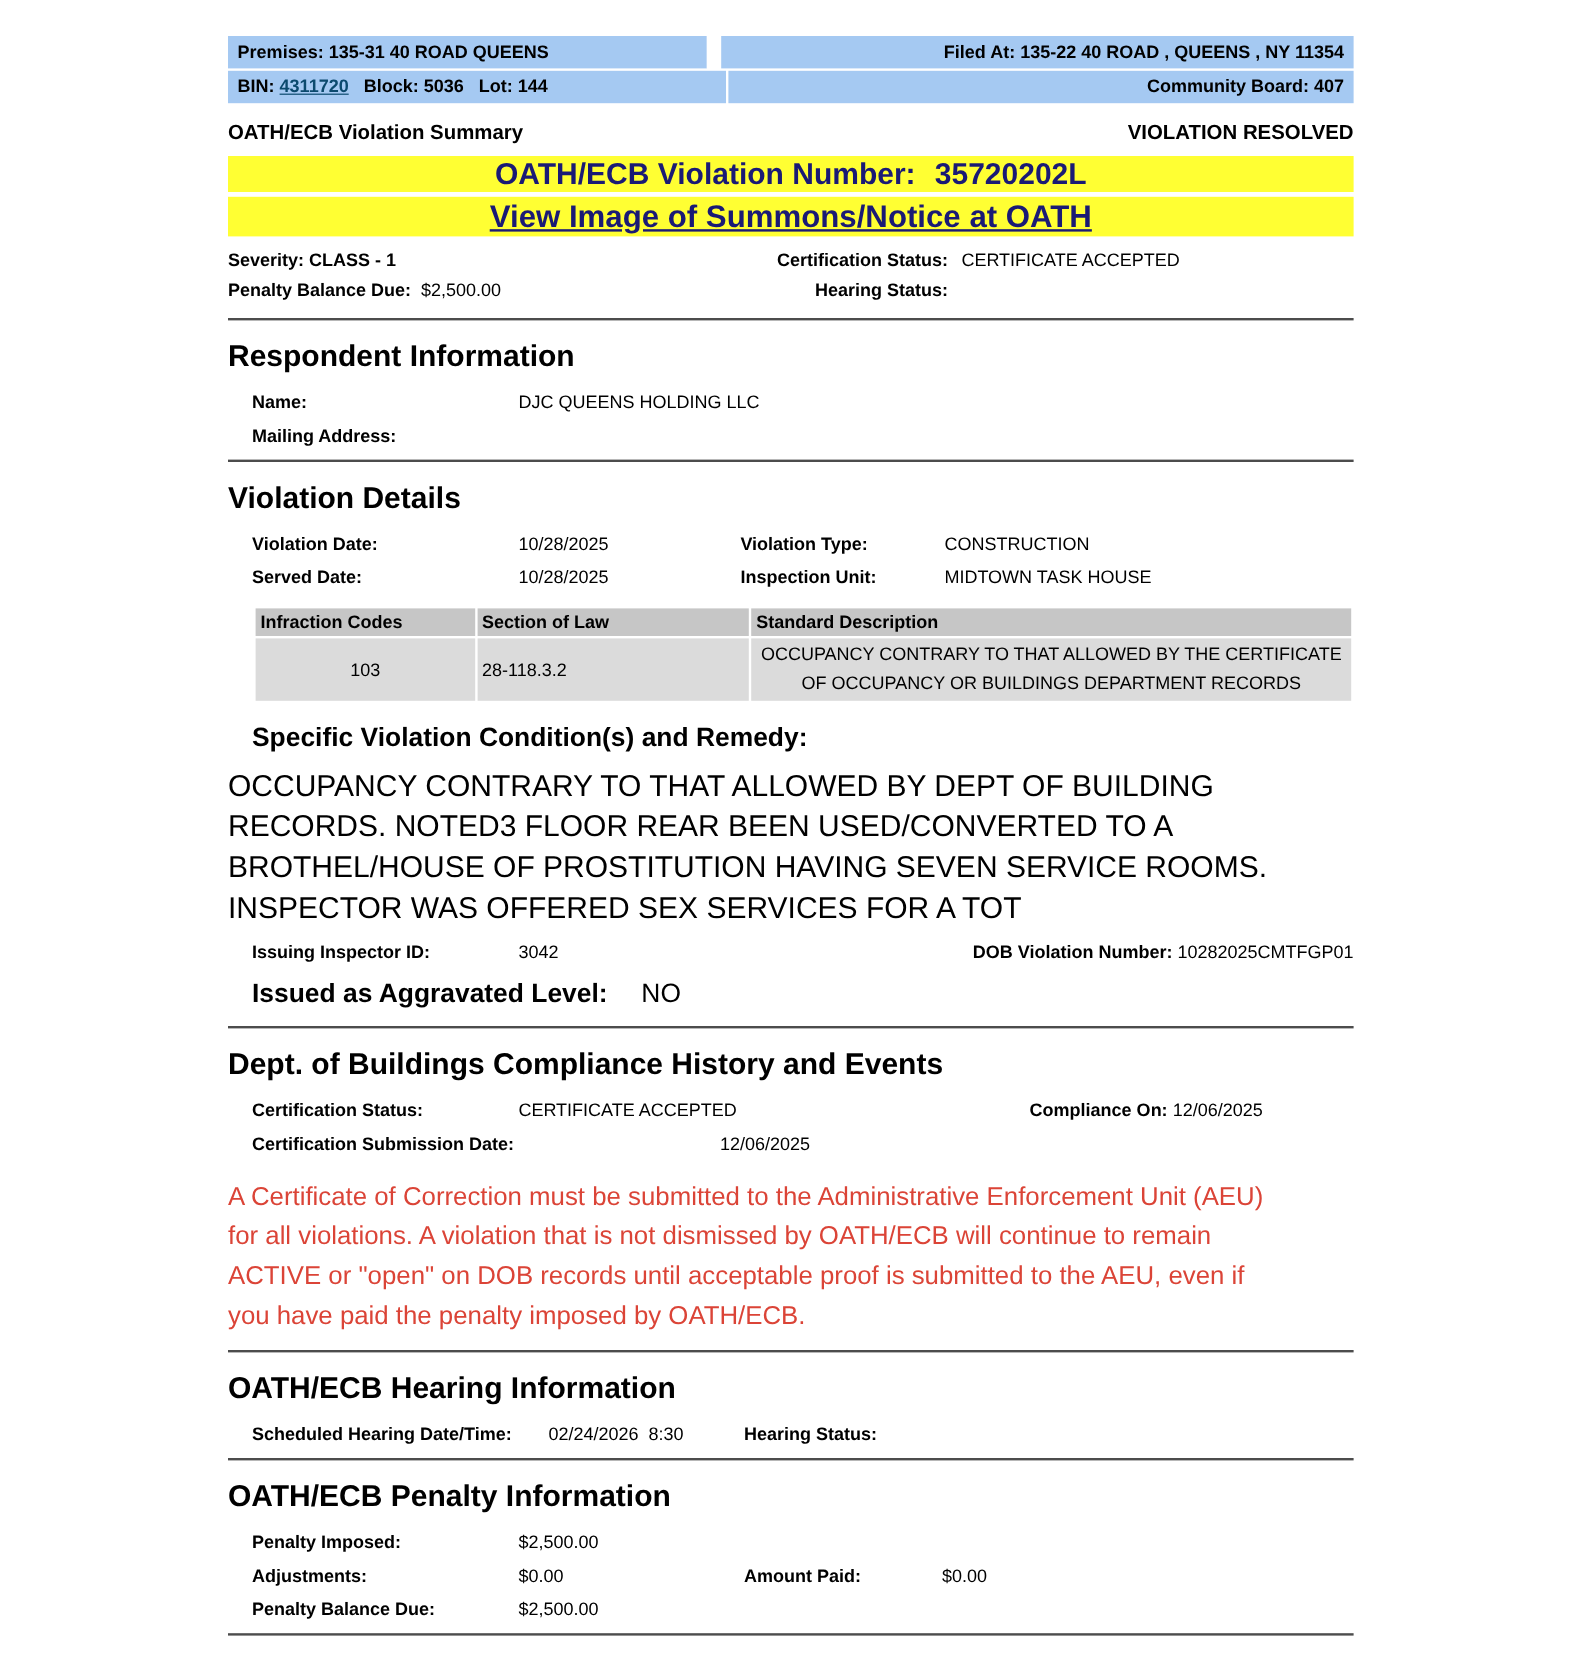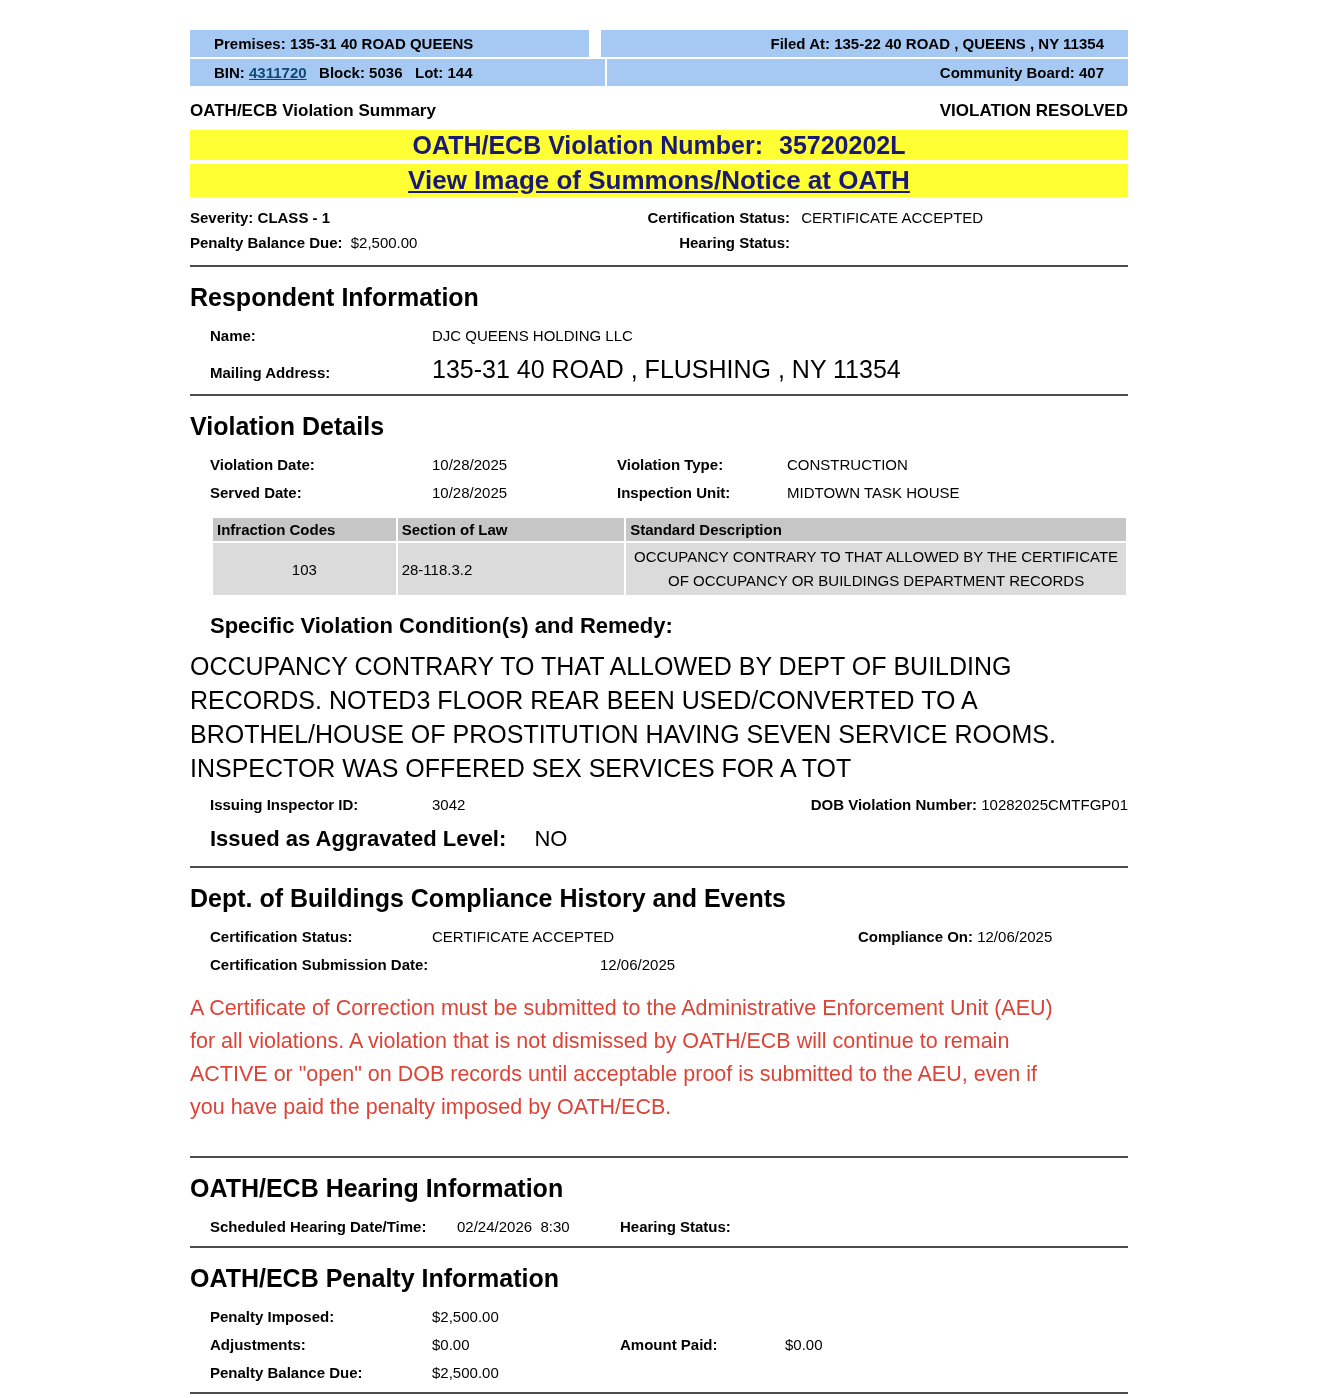--- a/index.html
+++ b/index.html
@@ -8,21 +8,21 @@
     width: 1320px; height: 1398px;
     font-family: "Liberation Sans", "DejaVu Sans", sans-serif;
     color: #000000;
     overflow: hidden;
   }
   .page { width: 938px; margin: 30px 0 0 190px; }
 
   
   .topbar-row { display: flex; font-weight: bold; font-size: 15px; }
   .topbar-row.second { margin-top: 2px; }
-  .bluecell { background: #a5c9f2; padding: 4px 24px; line-height: 19px; }
+  .bluecell { background: #a5c9f2; padding: 4px 8px; line-height: 19px; }
   .tb1-left  { width: 399px; }
   .tb1-gap   { width: 12px; background: #ffffff; }
   .tb2-left  { width: 415px; }
   .tb2-gap   { width: 2px; background: #ffffff; }
   .tb-right  { flex: 1; text-align: right; }
   a.bin-link { color: #0c4a6e; text-decoration: underline; }
 
   
   .summary-row { display: flex; justify-content: space-between; margin-top: 15px; font-size: 17px; font-weight: bold; }
 
@@ -70,21 +70,21 @@
   td.cell-code { text-align: center; vertical-align: middle; }
   td.cell-law  { text-align: left; vertical-align: middle; }
   td.cell-desc { text-align: center; vertical-align: middle; line-height: 24px; }
 
   h3.condition-heading { font-size: 22px; font-weight: bold; margin: 16px 0 10px 20px; }
   p.condition-text { font-size: 25px; line-height: 34px; margin: 0 0 10px 0; }
 
   .aggravated-row { padding-left: 20px; font-size: 22px; font-weight: bold; margin: 12px 0 14px 0; }
   .aggravated-row .val { font-weight: normal; margin-left: 22px; }
 
-  p.red-notice { color: #db4437; font-size: 21.5px; line-height: 33px; margin: 18px 0 32px 0; width: 885px; }
+  p.red-notice { color: #db4437; font-size: 21.5px; line-height: 33px; margin: 18px 0 12px 0; width: 885px; }
 </style>
 </head>
 <body>
 
 <div class="page">
 
   <div>
     <div class="topbar-row">
       <div class="bluecell tb1-left">
         <span>Premises:</span>
@@ -151,21 +151,20 @@
 
   <hr class="rule">
 
   <h2 class="section">Respondent Information</h2>
   <div class="lv-row">
     <span class="lv-label">Name:</span>
     <span class="lv-value">DJC QUEENS HOLDING LLC</span>
   </div>
   <div class="lv-row">
     <span class="lv-label">Mailing Address:</span>
-    <span class="lv-value big-value">135-31 40 ROAD , FLUSHING , NY 11354</span>
   </div>
 
   <hr class="rule">
 
   <h2 class="section">Violation Details</h2>
   <div class="lv-row">
     <span class="lv-label">Violation Date:</span>
     <span class="lv-value w185">10/28/2025</span>
     <span class="lv-label2">Violation Type:</span>
     <span class="lv-value">CONSTRUCTION</span>

